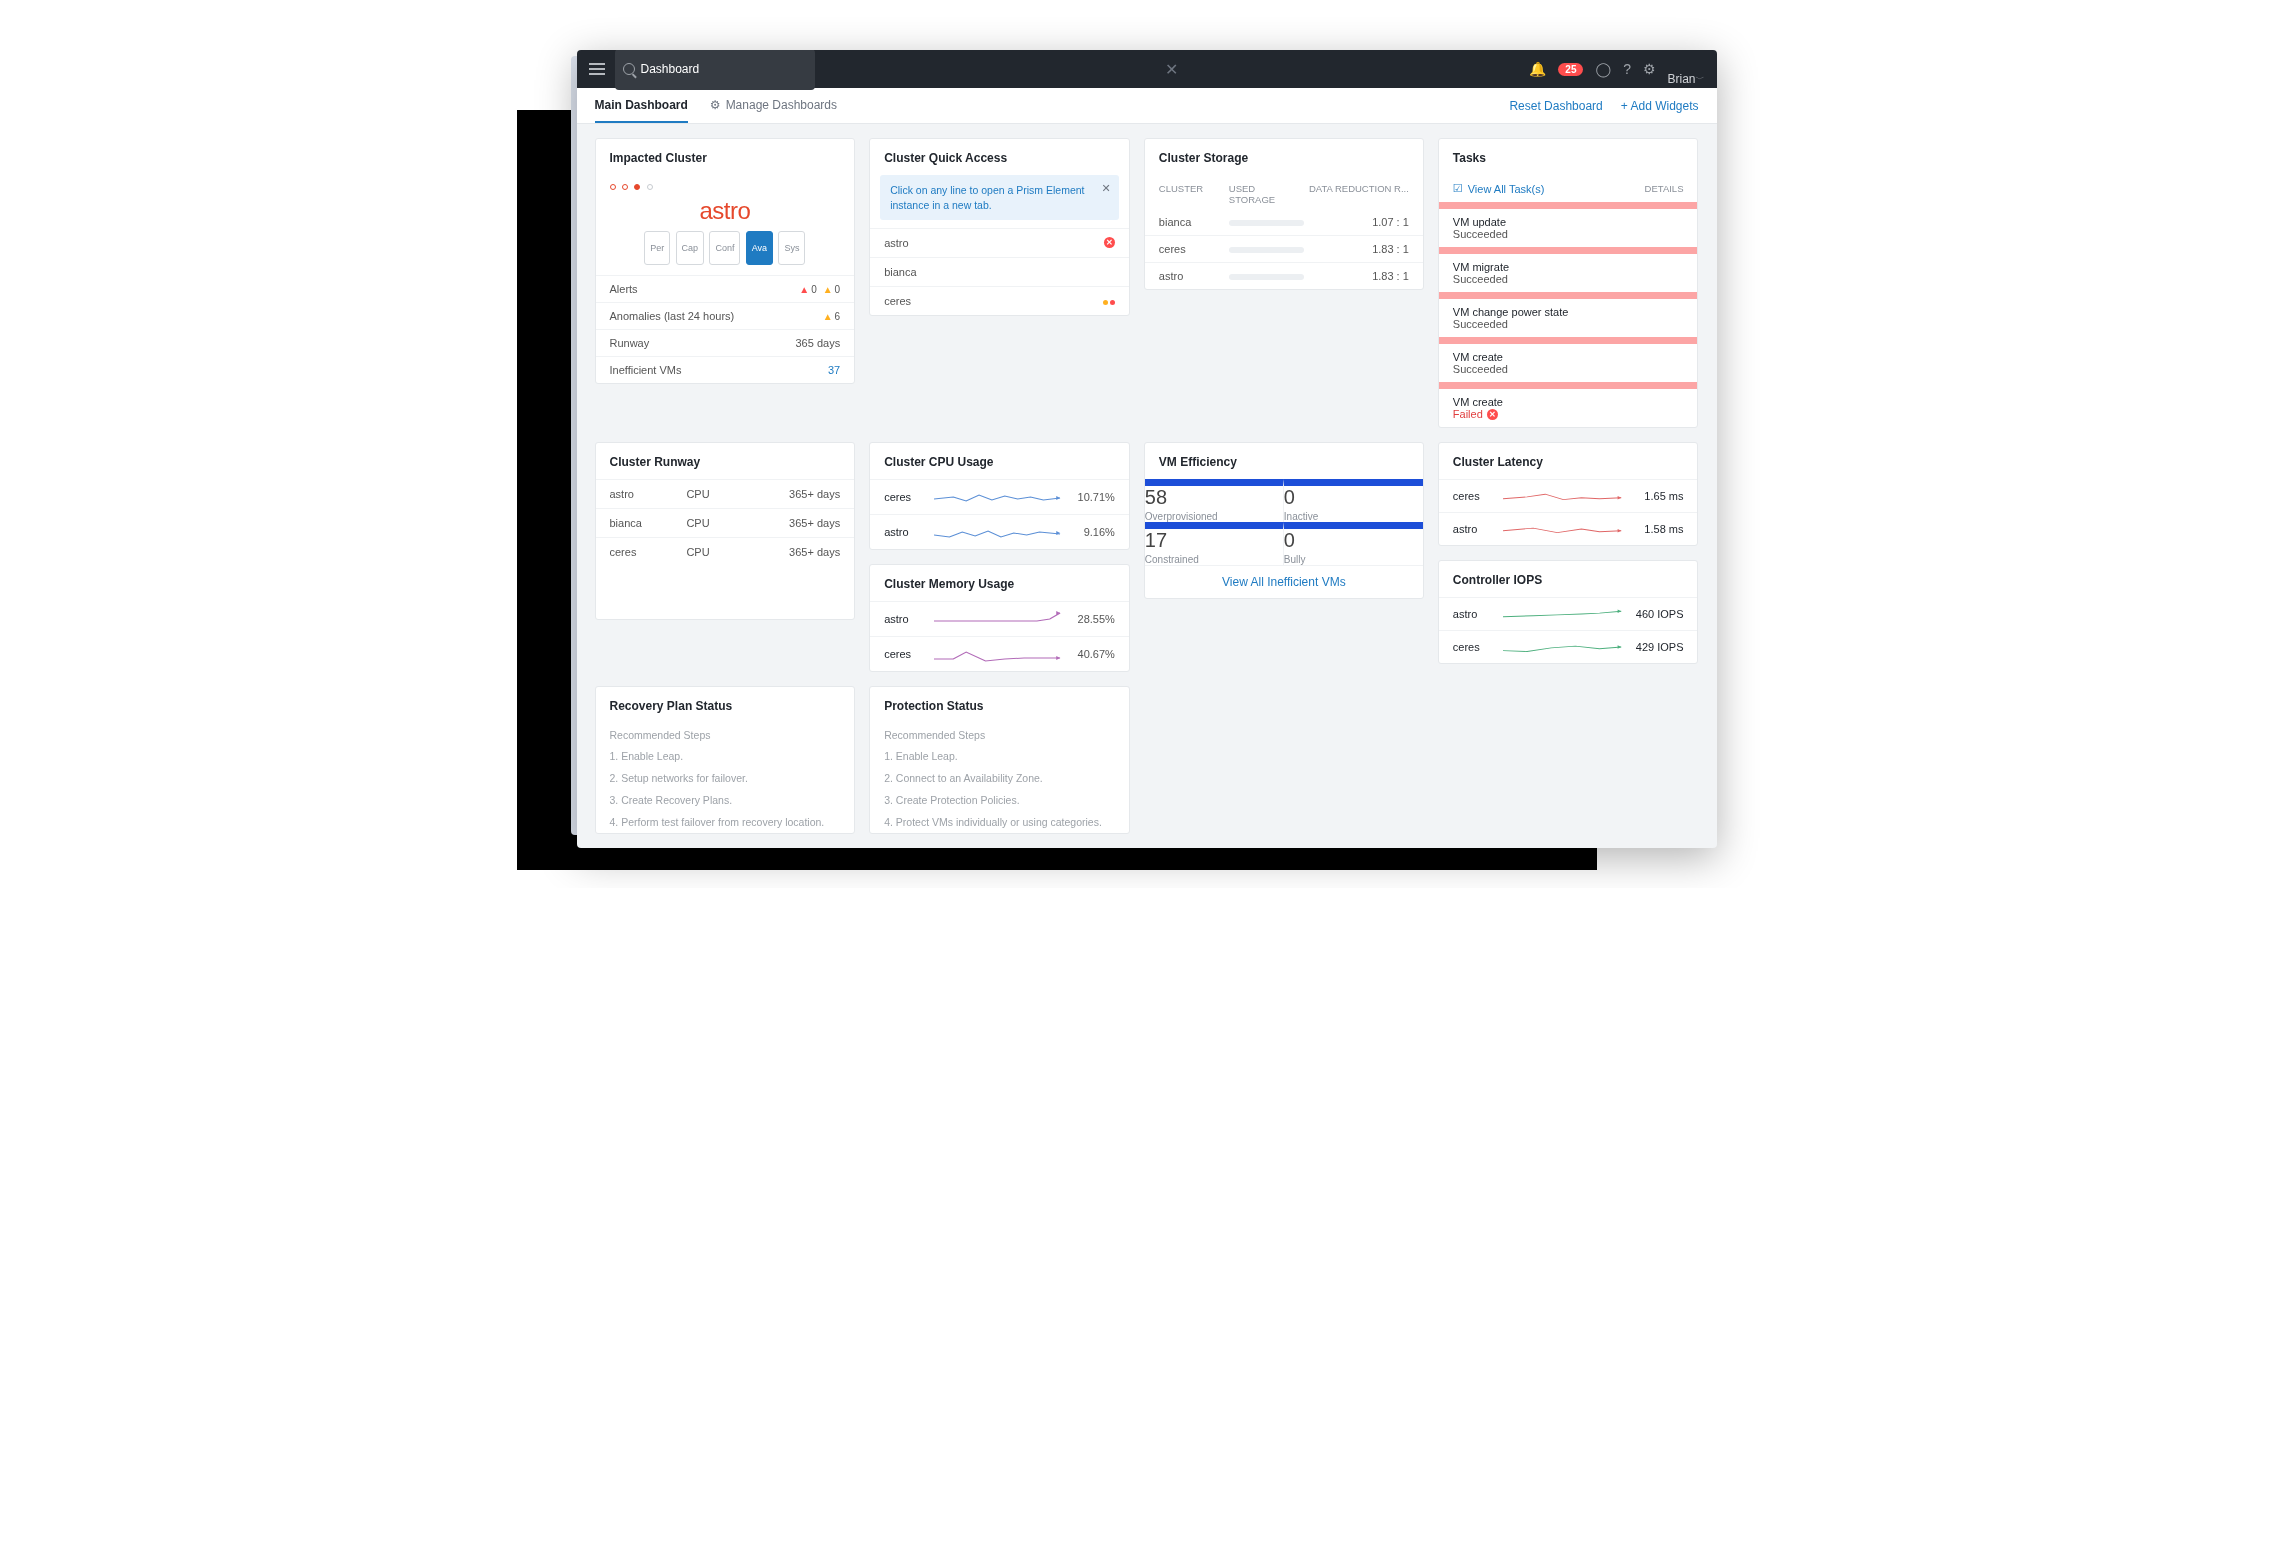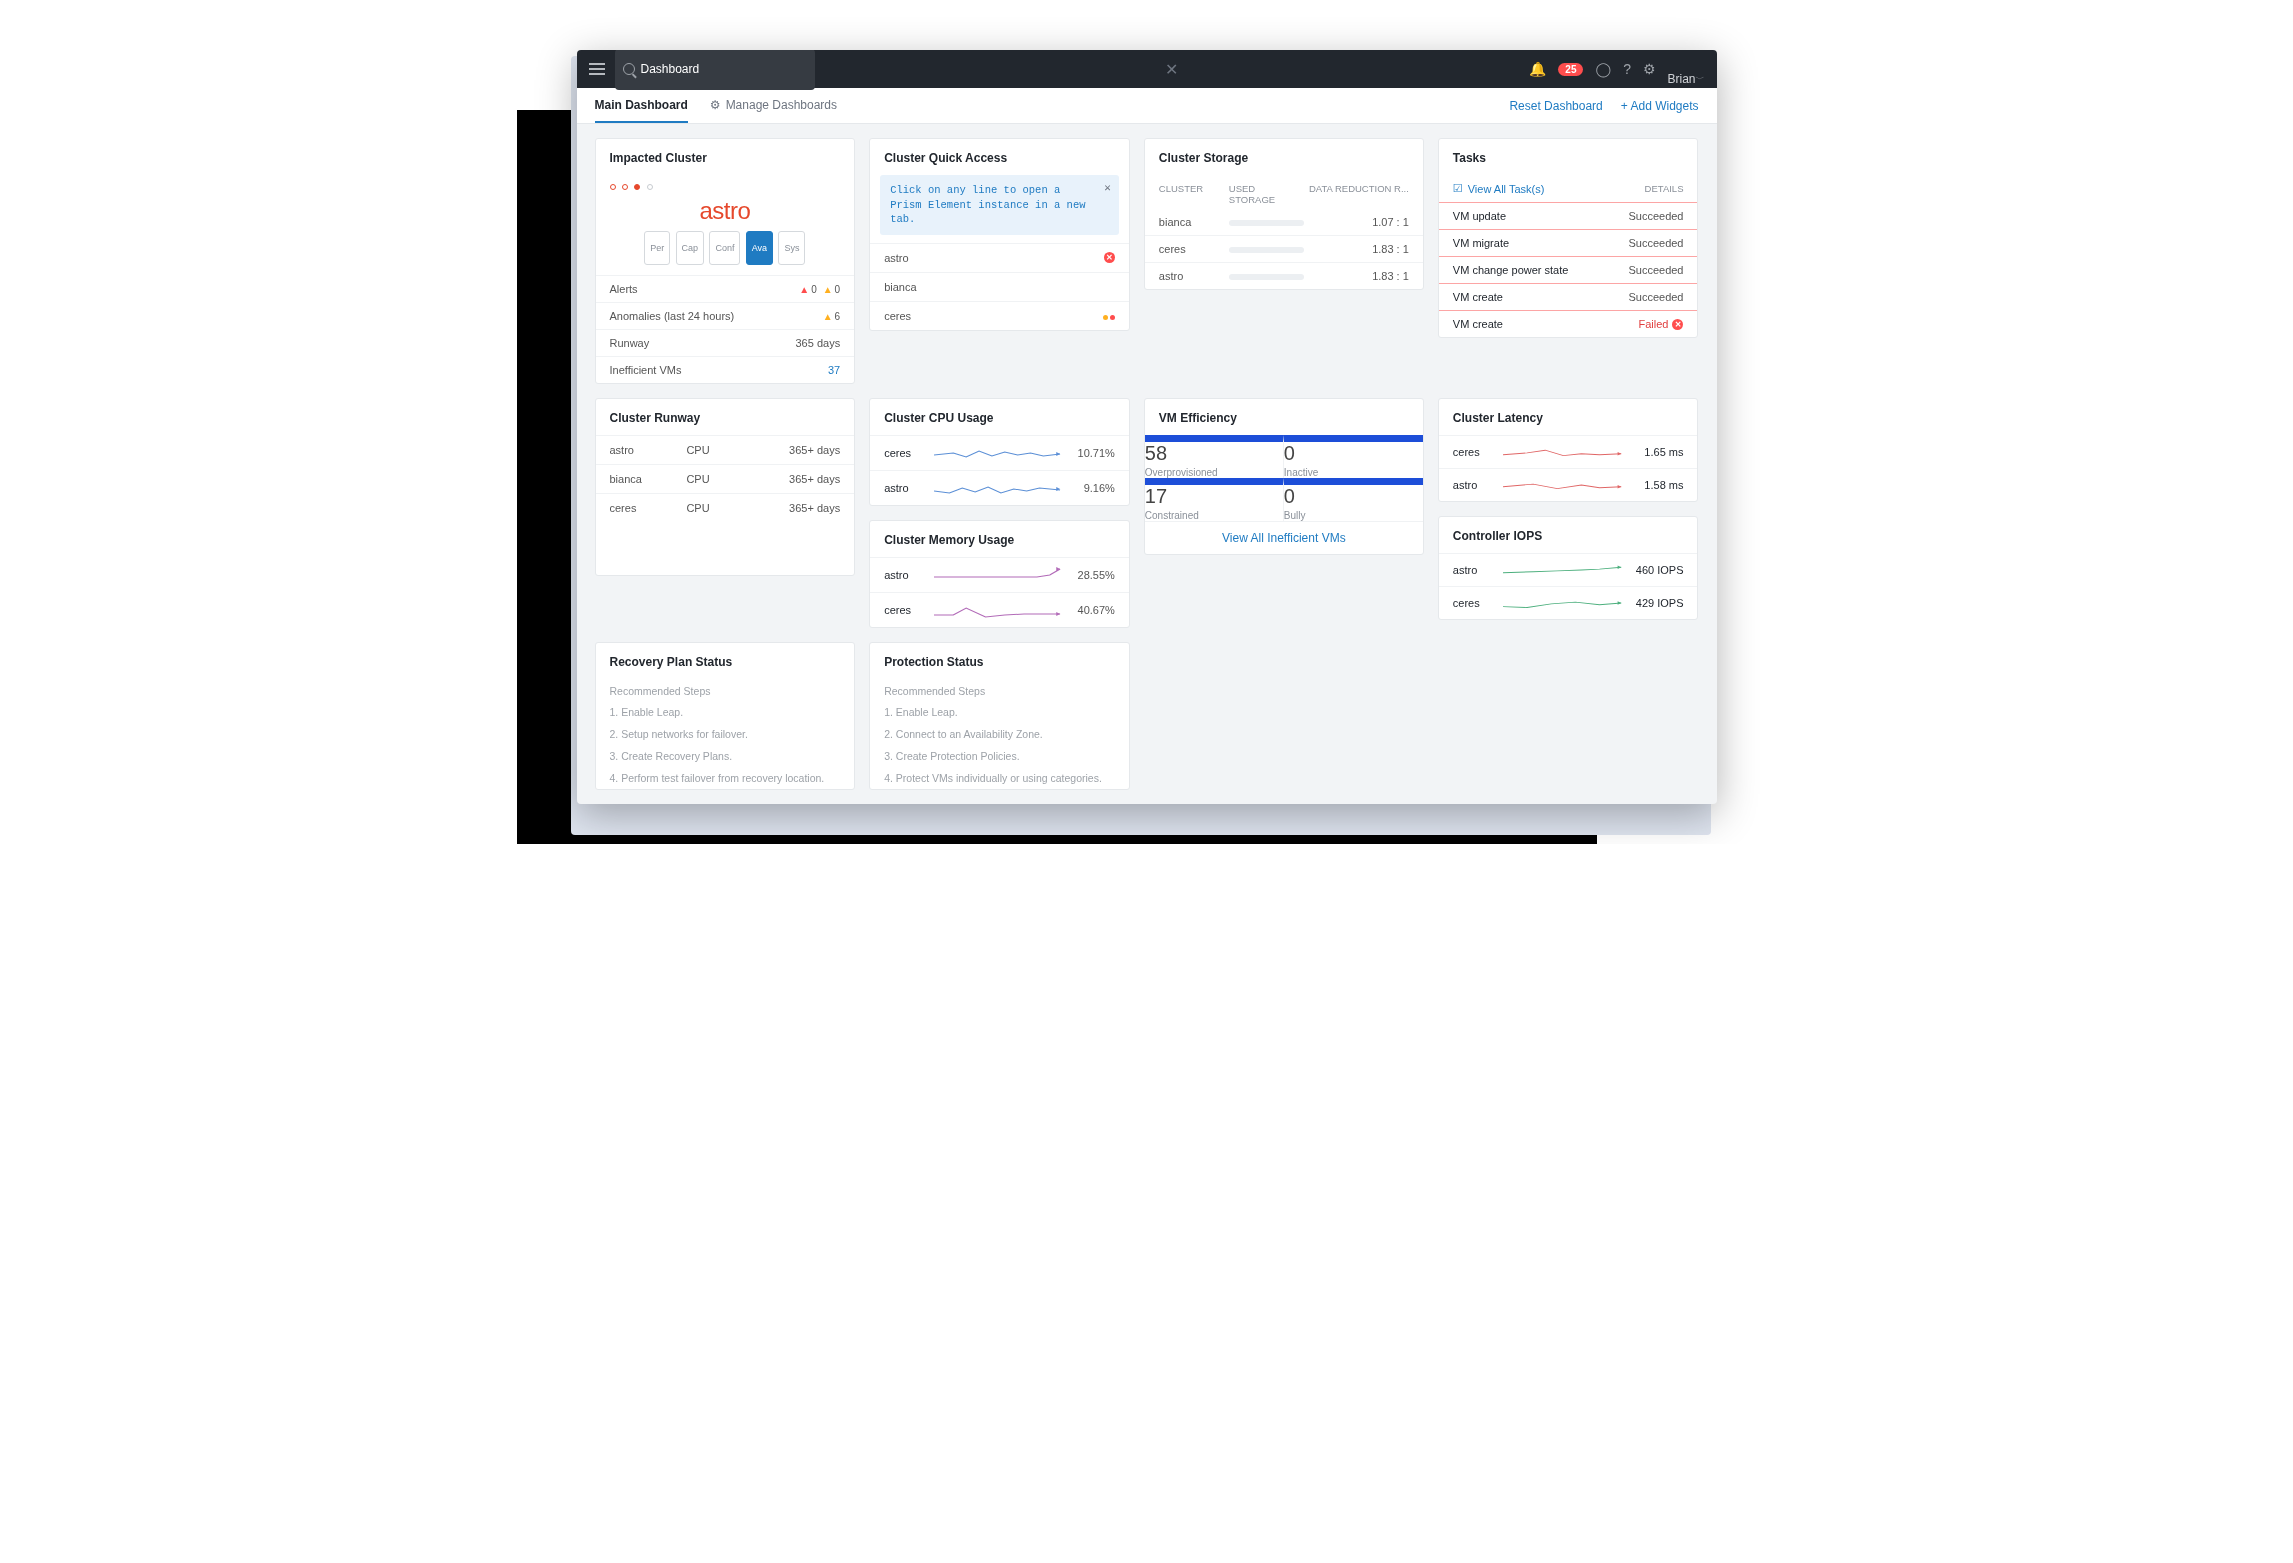--- a/index.html
+++ b/index.html
@@ -39,32 +39,32 @@
 .row-hover { cursor: pointer; }
 .dots { padding: 4px 14px 2px; }
 .dot { display: inline-block; width: 6px; height: 6px; border-radius: 50%; border: 1px solid; margin-right: 3px; }
 .astro-name { text-align: center; font-size: 24px; color: #e6482c; font-weight: 400; padding: 2px 0 6px; letter-spacing: -0.5px; }
 .pills { text-align: center; padding-bottom: 10px; }
 .pill { display: inline-block; border: 1px solid #d5d9dd; border-radius: 3px; padding: 11px 5px; font-size: 9px; color: #8a9099; margin: 0 1px; }
 .pill.active-blue { background: #1f7bc2; color: #fff; border-color: #1f7bc2; }
 .alert-icons { display: flex; gap: 2px; align-items: center; font-size: 10px; }
 .red-tri { color: #ff4d4d; }
 .yel-tri { color: #ffb020; }
-.info-banner { background: #e8f2fb; margin: 0 10px 8px; padding: 8px 26px 8px 10px; border-radius: 3px; font-size: 10.5px; color: #1f7bc2; position: relative; line-height: 1.4; font-family: Liberation Mono, monospace; }
+.info-banner { background: #e8f2fb; margin: 0 10px 8px; padding: 8px 26px 8px 10px; border-radius: 3px; font-size: 10.5px; color: #1f7bc2; position: relative; line-height: 1.4; }
 .info-close { position: absolute; right: 8px; top: 6px; color: #6e7580; cursor: pointer; font-size: 11px; }
 .qa-row { padding: 8px 14px; border-top: 1px solid #f0f2f4; font-size: 11px; color: #555; display: flex; justify-content: space-between; cursor: pointer; }
 .status-red { width: 11px; height: 11px; border-radius: 50%; background: #ff4d4d; display: inline-flex; align-items: center; justify-content: center; color: #fff; font-size: 8px; font-weight: bold; }
 .status-dots span { width: 5px; height: 5px; border-radius: 50%; display: inline-block; margin-left: 2px; }
 .table-head { display: flex; padding: 8px 14px 4px; font-size: 9.5px; color: #8a9099; font-weight: 500; }
 .col-cluster { flex: 0 0 70px; }
 .col-storage { flex: 1; }
 .col-ratio { flex: 0 0 105px; text-align: right; }
 .storage-bar { width: 75px; height: 6px; background: #eceff2; border-radius: 3px; overflow: hidden; display: inline-block; vertical-align: middle; }
 .storage-fill { height: 100%; background: #3dbb61; }
-.task-row { display: flex; justify-content: space-between; padding: 7px 14px; border-top: 1px solid #fca5a5; font-size: 11px; }
+.task-row { display: flex; justify-content: flex-start; padding: 7px 14px; border-top: 7px solid #fca5a5; font-size: 11px; flex-direction: column; }
 .task-head { display: flex; justify-content: space-between; padding: 7px 14px; font-size: 11px; align-items: center; }
 .check-link { color: #1f7bc2; display: flex; align-items: center; gap: 5px; }
 .details { color: #8a9099; font-size: 9.5px; }
 .succeeded { color: #555; }
 .failed { color: #e03e3e; display: flex; align-items: center; gap: 4px; }
 .runway-row { display: grid; grid-template-columns: 1fr 1fr 1fr; padding: 8px 14px; border-top: 1px solid #f0f2f4; font-size: 11px; color: #555; }
 .runway-row span:last-child { text-align: right; }
 .cpu-row { display: flex; align-items: center; padding: 7px 14px; border-top: 1px solid #f0f2f4; font-size: 11px; }
 .cpu-name { flex: 0 0 50px; }
 .cpu-chart { flex: 1; height: 20px; position: relative; }

